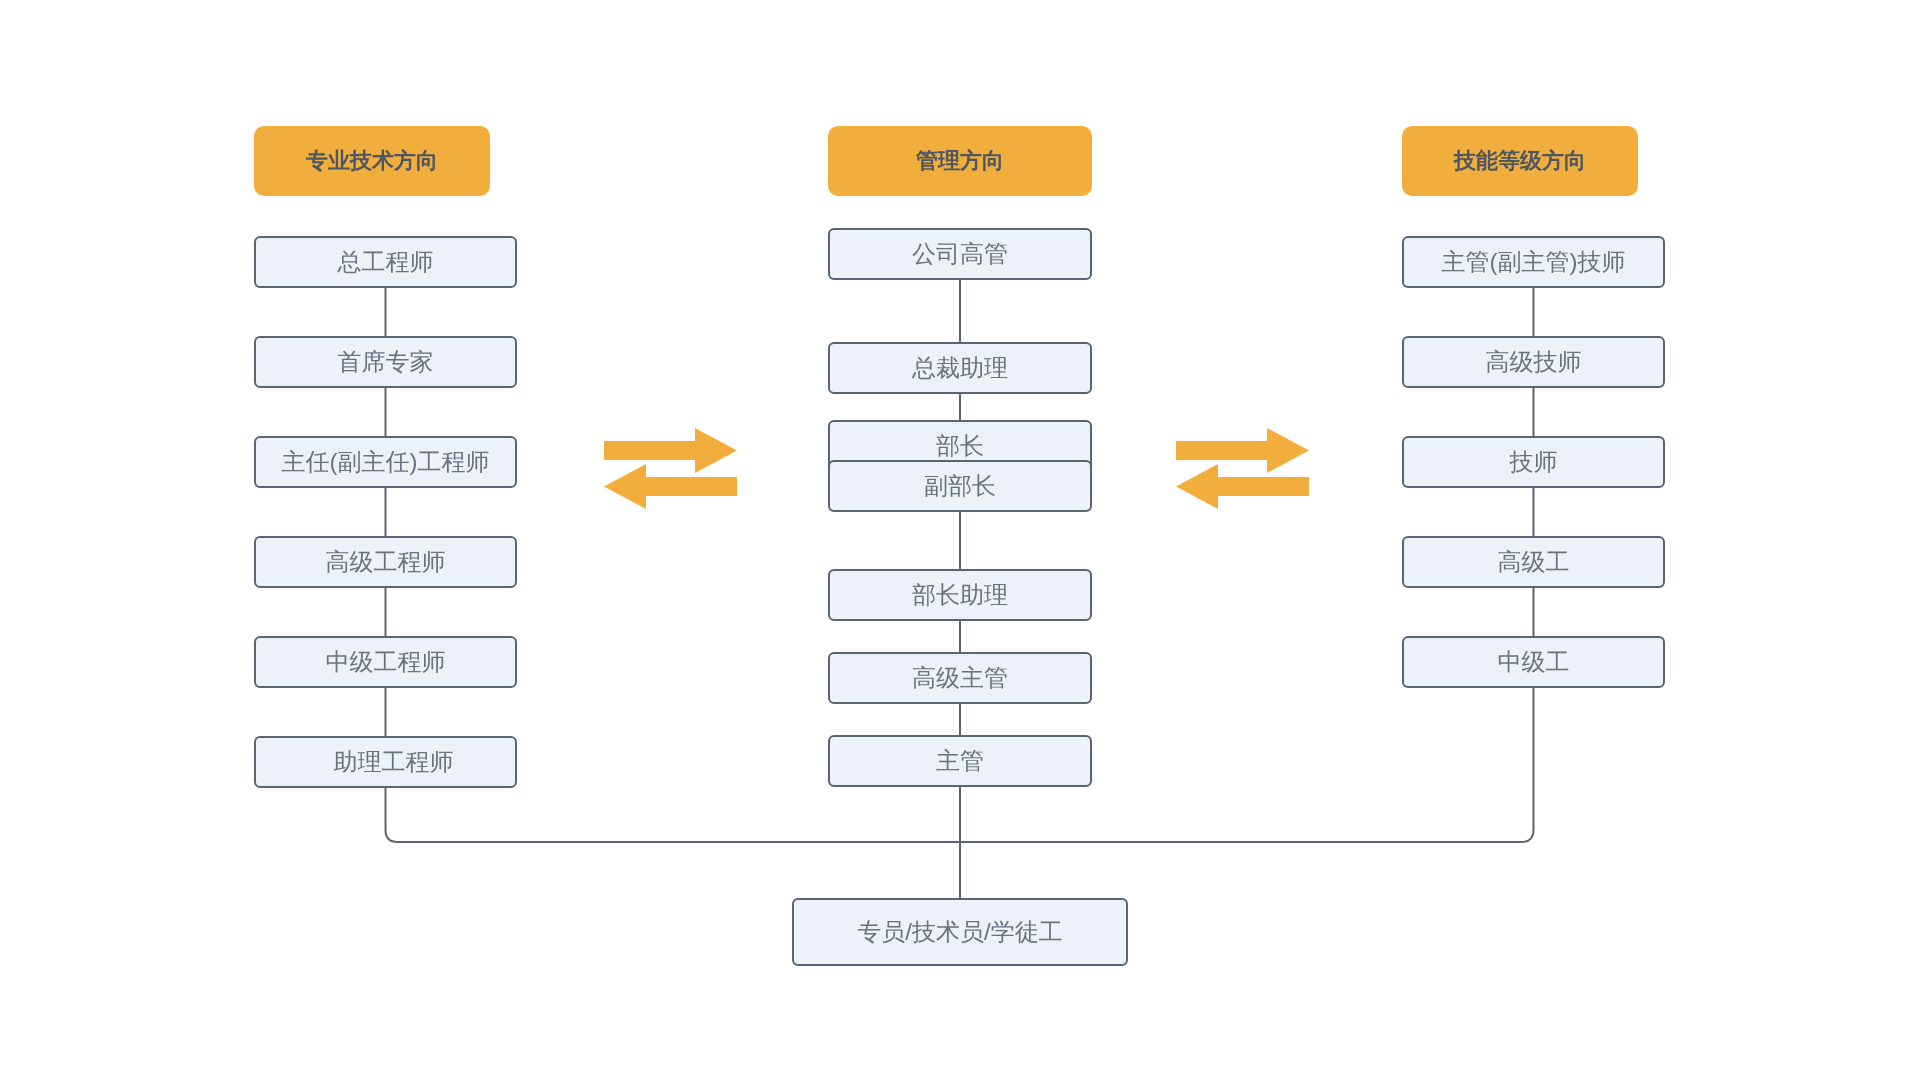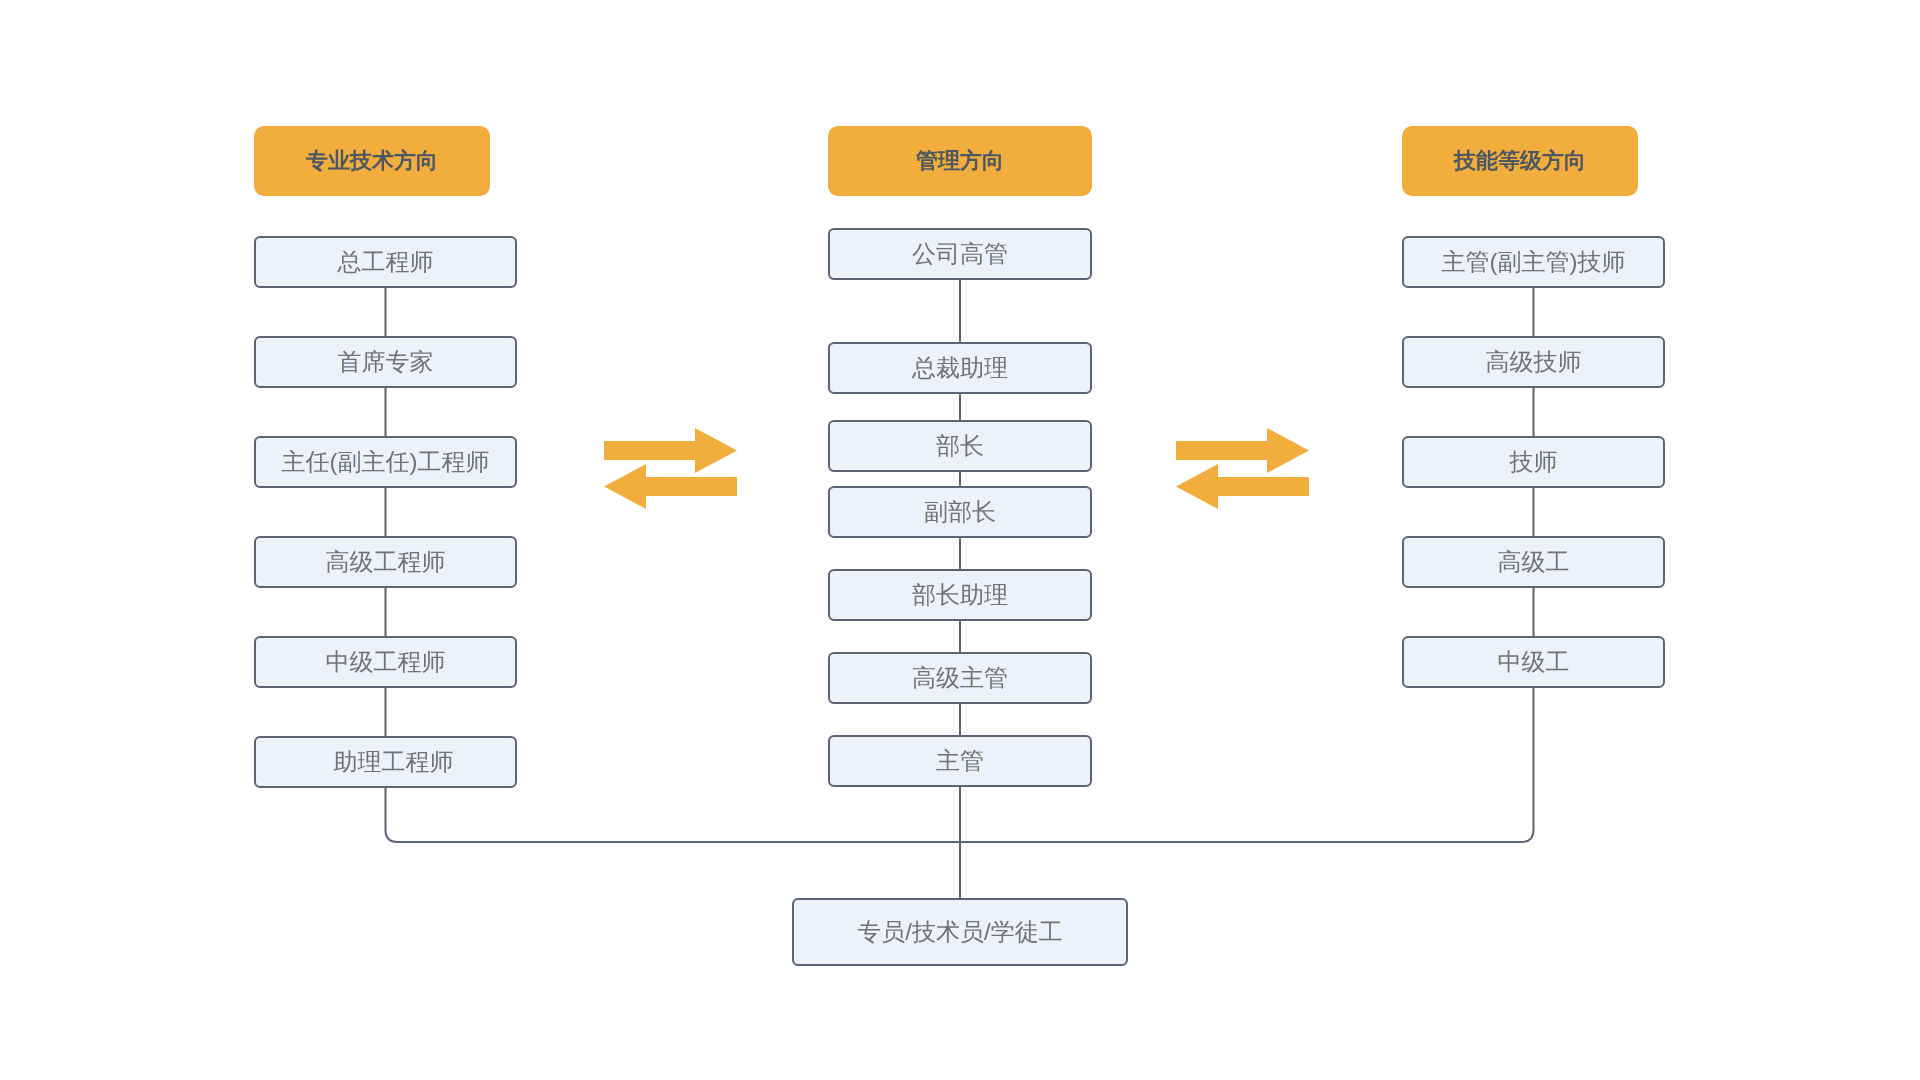--- a/index.html
+++ b/index.html
@@ -63,21 +63,21 @@
     height: 52px;
   }
   .col0 { left: 254px; }
   .col1 { left: 828px; width: 264px; }
   .col2 { left: 1402px; }
   
   .r0 { top: 236px; } .r1 { top: 336px; } .r2 { top: 436px; }
   .r3 { top: 536px; } .r4 { top: 636px; } .r5 { top: 736px; padding-left: 16px; }
   
   .m0 { top: 228px; } .m1 { top: 320px; margin-top: 22px; } .m2 { top: 403px; margin-top: 17px; }
-  .m3 { top: 486px; } .m4 { top: 569px; } .m5 { top: 652px; } .m6 { top: 735px; }
+  .m3 { top: 460px; } .m4 { top: 569px; } .m5 { top: 652px; } .m6 { top: 735px; }
   .base-node {
     left: 792px;
     top: 898px;
     width: 336px;
     height: 68px;
   }
   .swap-arrows {
     position: absolute;
     z-index: 3;
     width: 133px;

